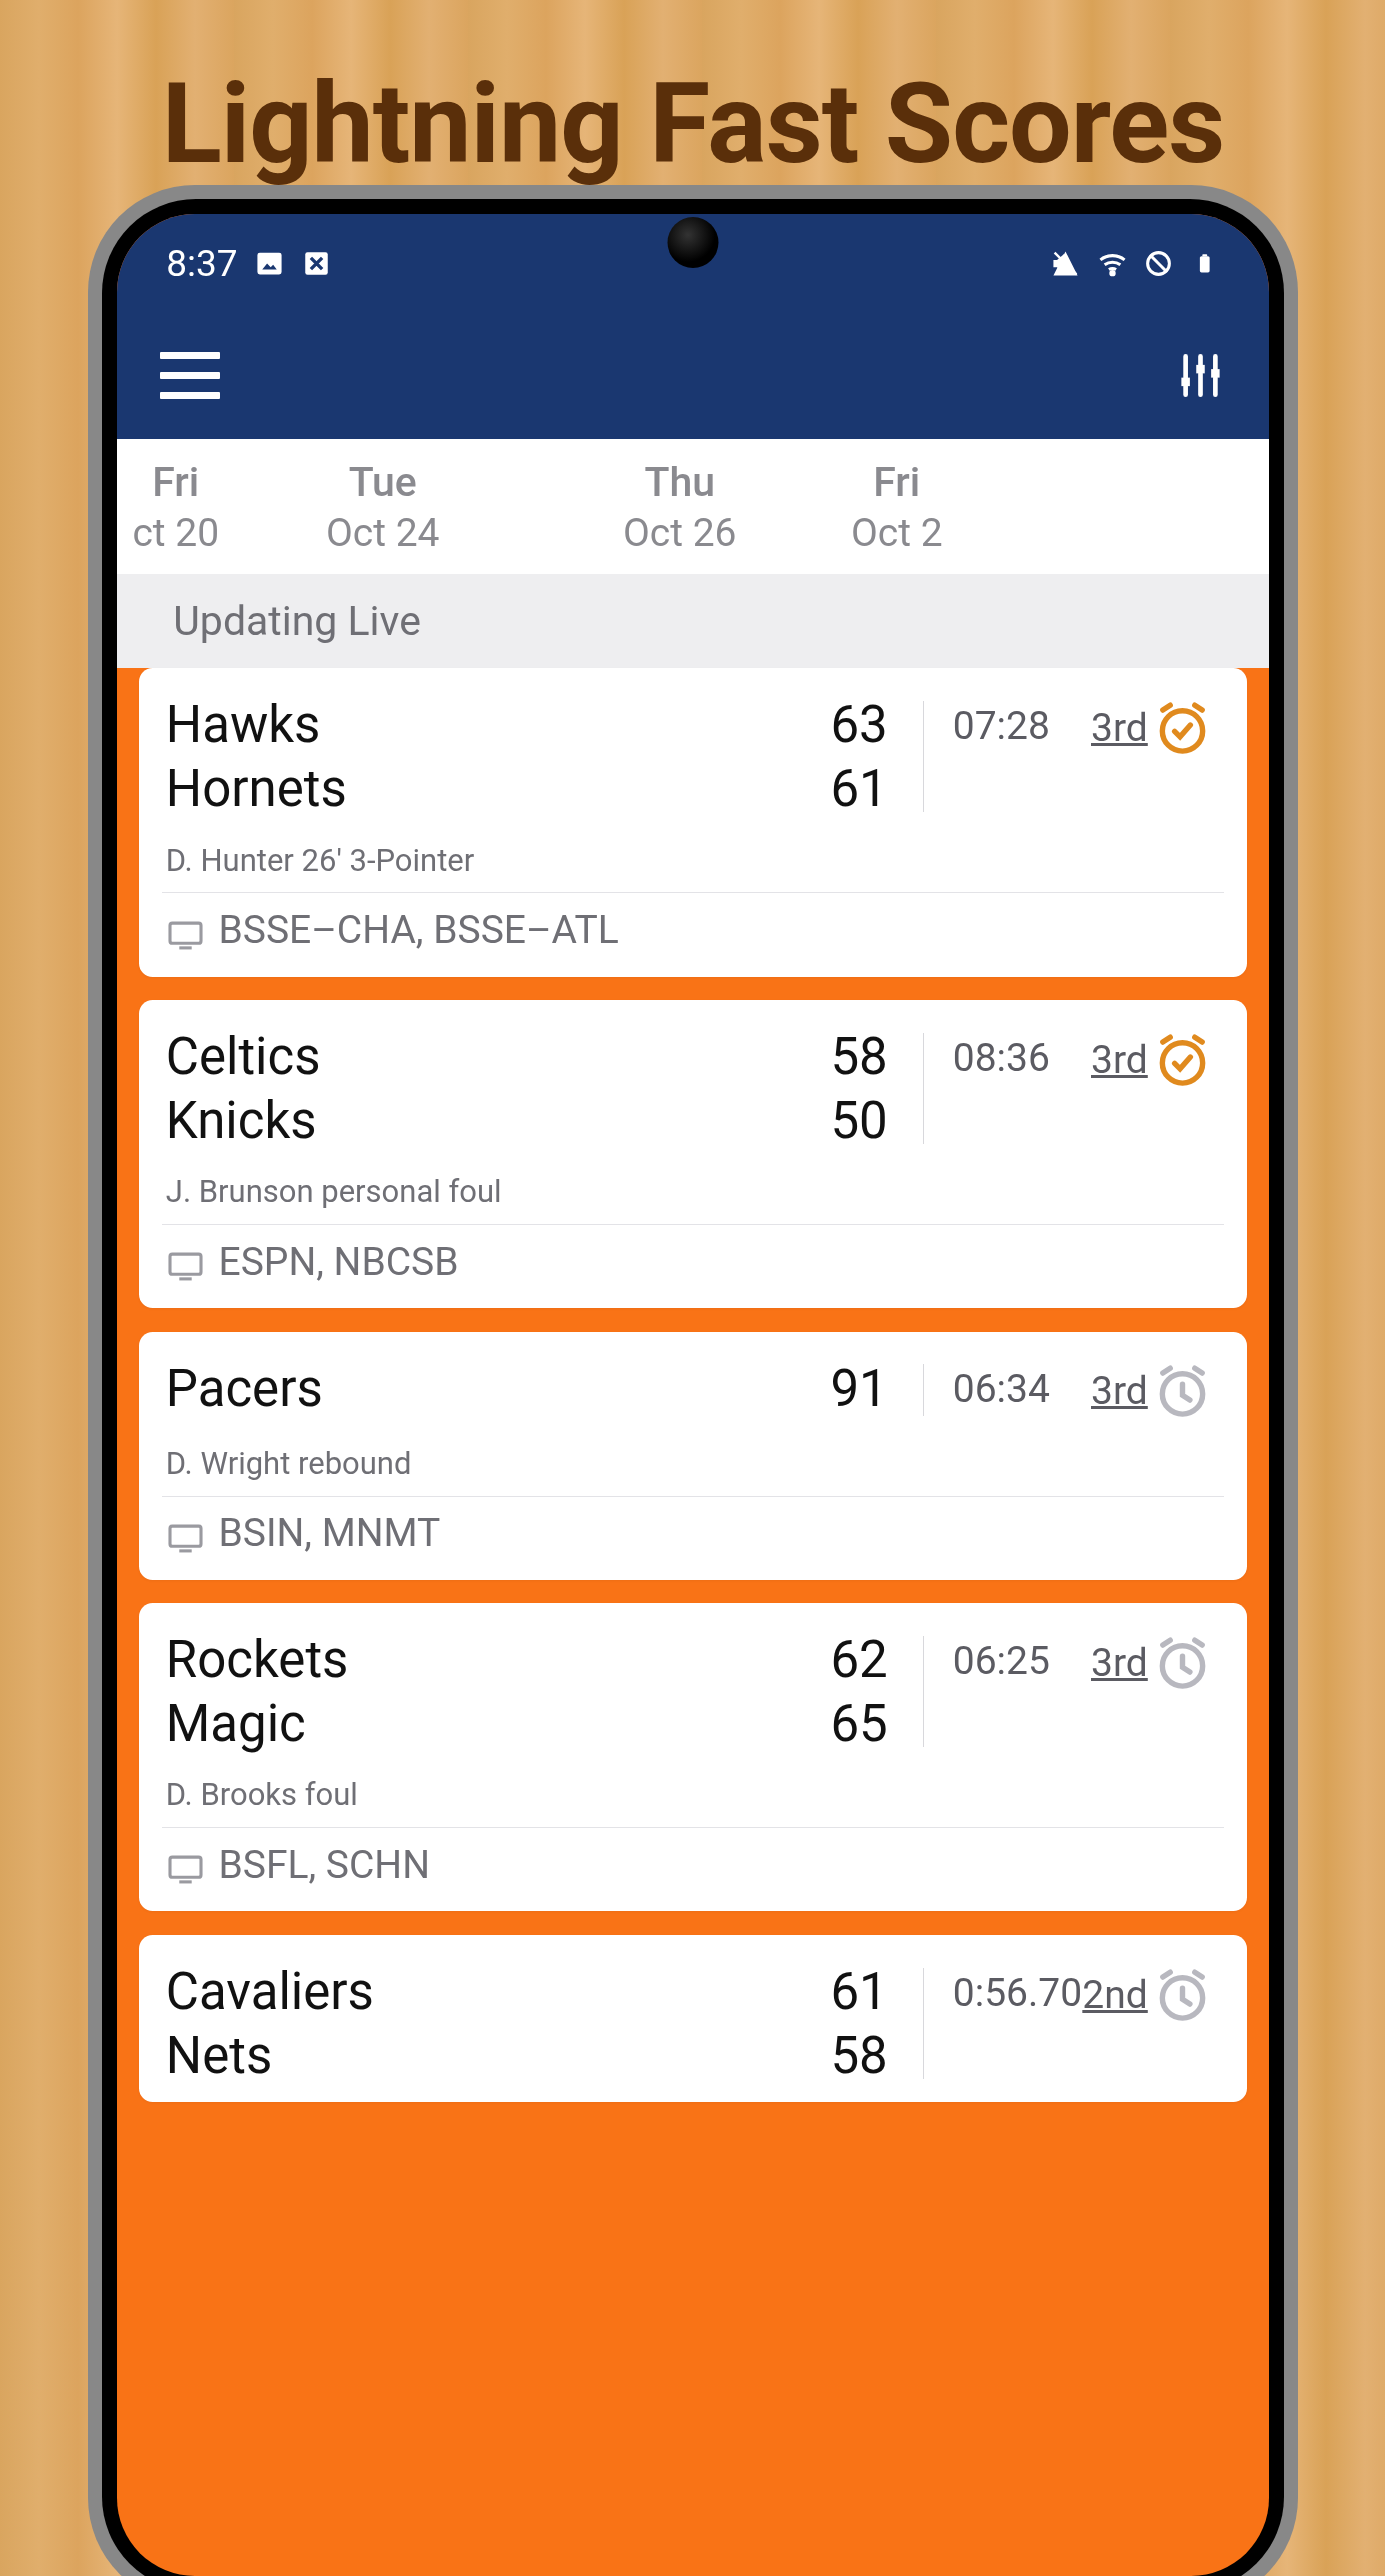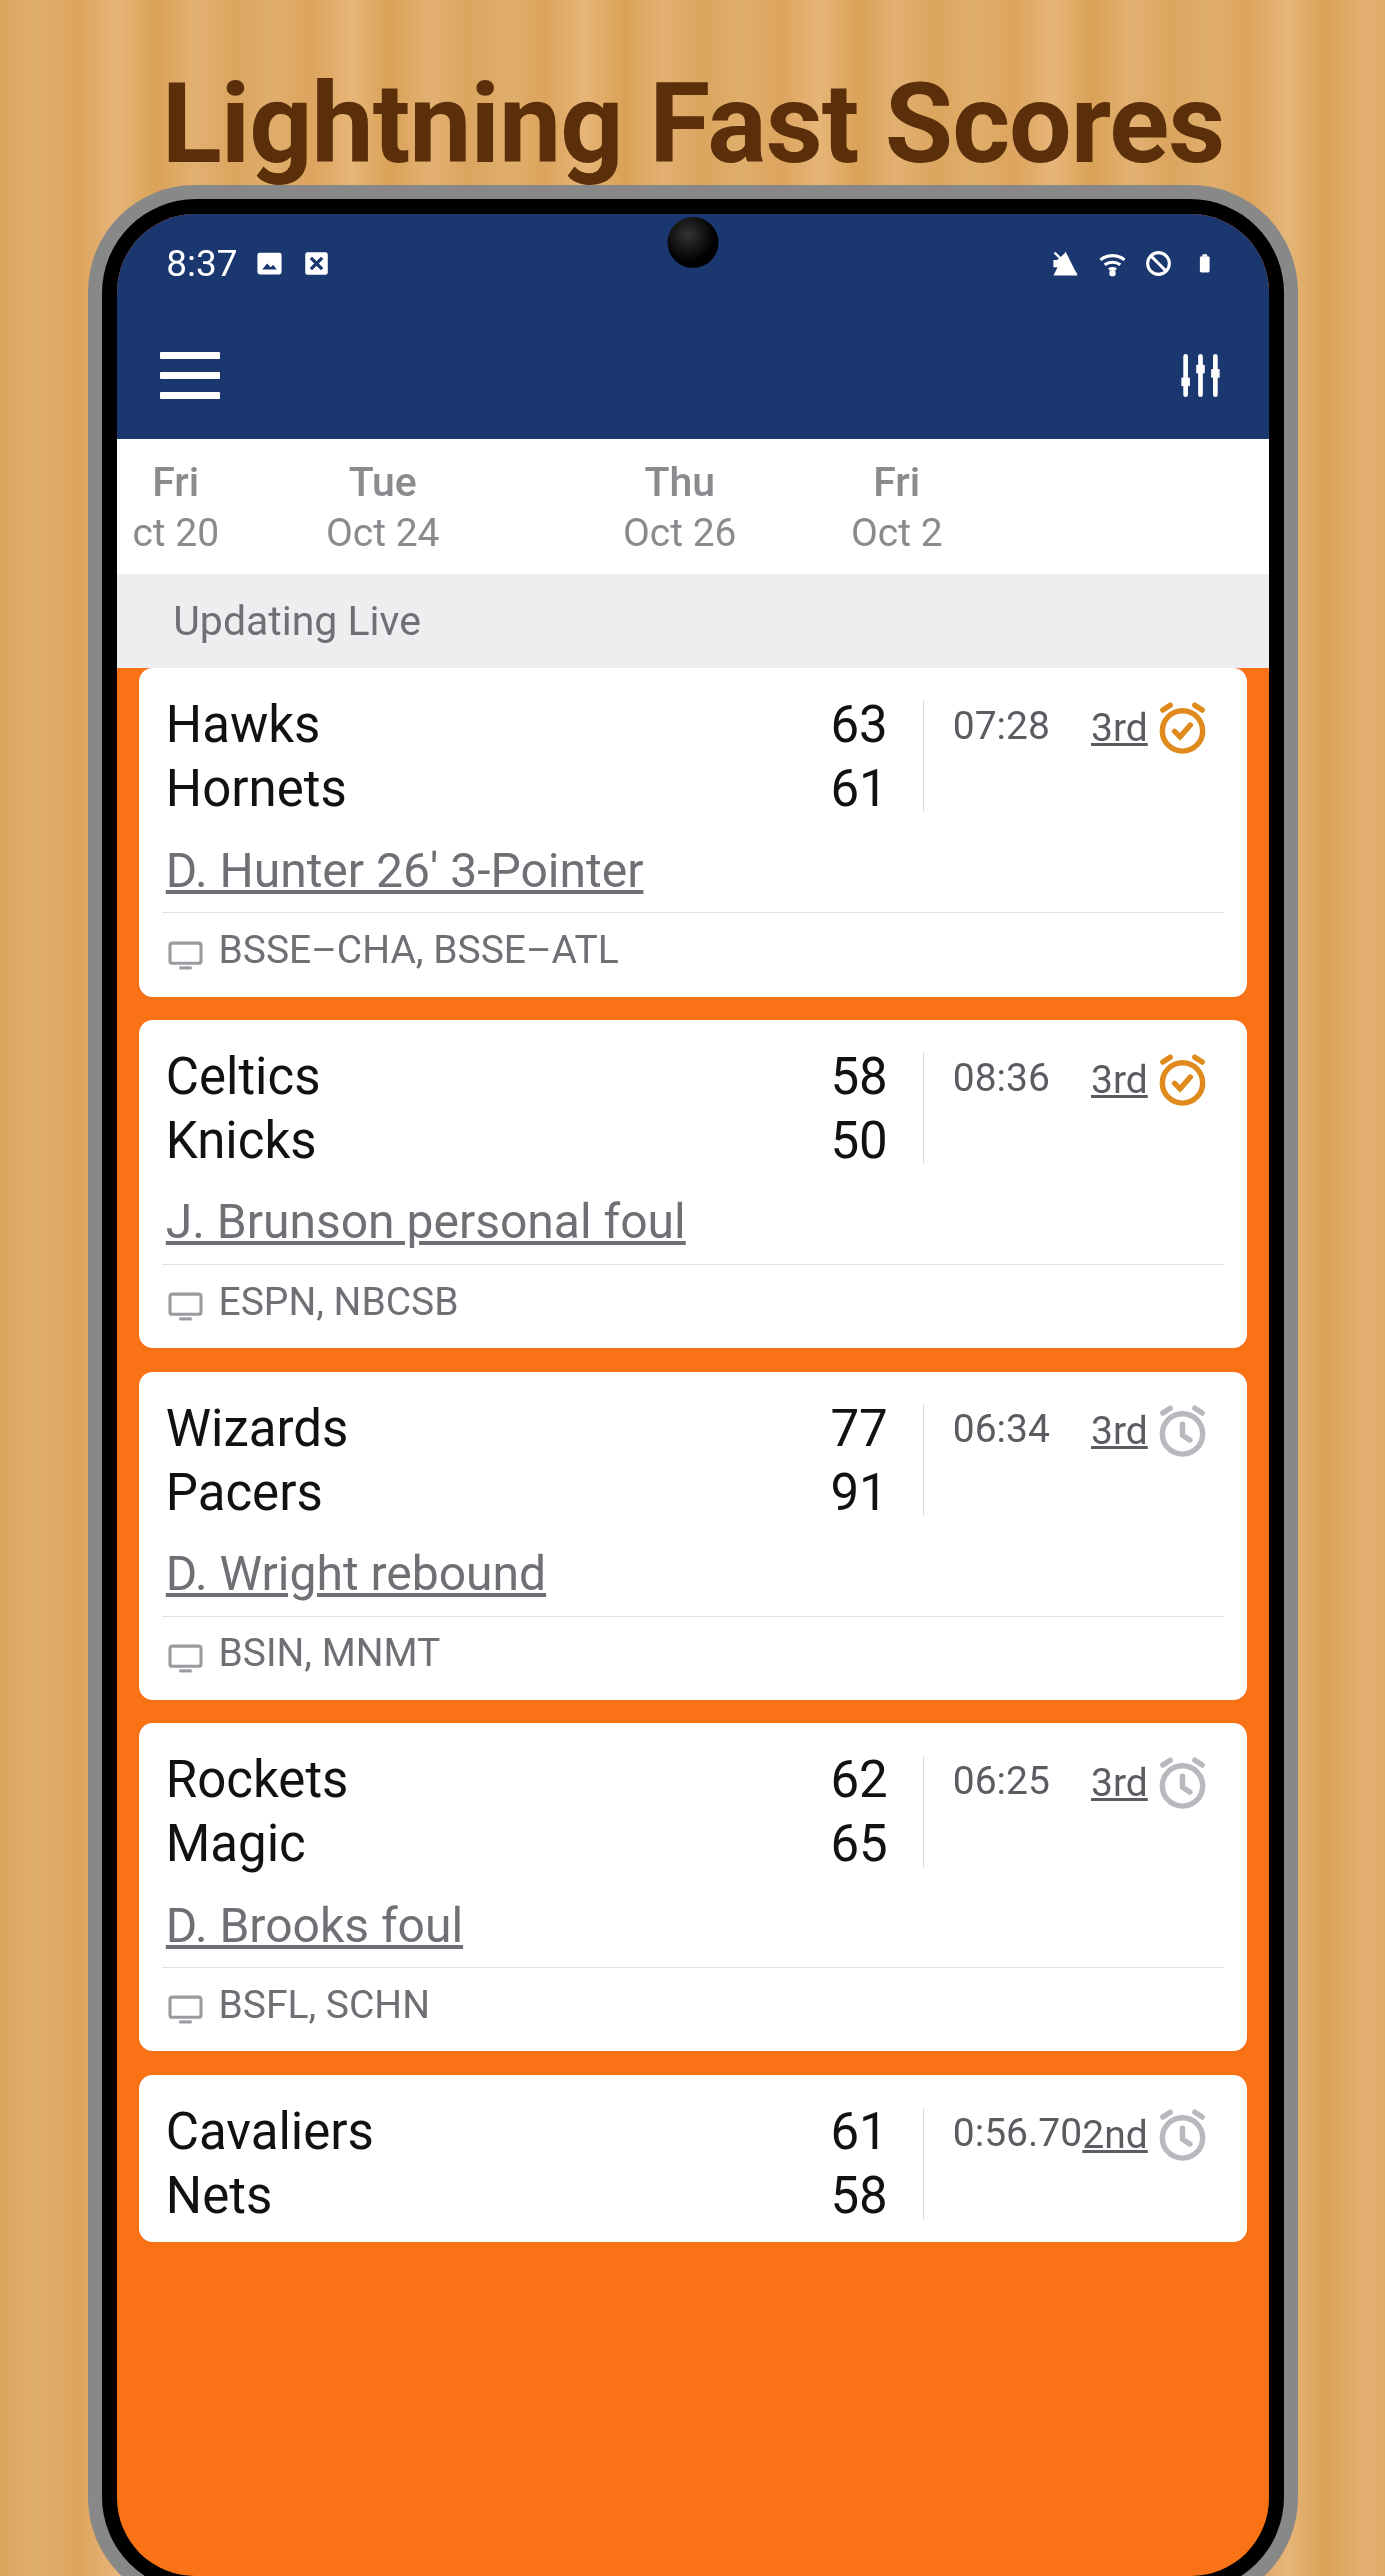--- a/index.html
+++ b/index.html
@@ -123,21 +123,21 @@
   .team-line { display: flex; justify-content: space-between; align-items: baseline; }
   .team-line + .team-line { margin-top: 5px; }
   .team-name { font-size: 51px; color: #111; }
   .team-score { font-size: 51px; color: #111; text-align: right; }
   .divider { width: 1px; background: #d8d8dc; margin: 5.9px 29px 5.9px 35px; align-self: stretch; }
   .clock-col { flex: 0 0 195px; display:flex; flex-direction:row; justify-content:space-between; padding-top:7.8px; }
   .clock-time { font-size: 39px; color: #5b5b62; }
   .clock-per  { font-size: 39px; color: #5b5b62; margin-top: 2px; text-decoration: underline; }
   .alarm-col { flex: 1; display: flex; justify-content: flex-end; align-items: flex-start; padding-top: 3.9px; padding-right: 7.8px;}
   .alarm { width: 59px; height: 59px; }
-  .play { font-size: 48px; color: #6f6f75; margin-top: 23.4px; padding-bottom: 13.7px; text-decoration: underline; }
+  .play { font-size: 31px; color: #6f6f75; margin-top: 23.4px; padding-bottom: 13.7px; }
   .hr { height: 1px; background: #e3e3e7; margin: 0 -3.9px; }
   .broadcast { display:flex; align-items:center; gap:13.7px; font-size: 39px; color: #6f6f75; padding-top: 13.7px; padding-bottom: 5.9px; }
   .tv-ico { width: 39px; height: 31px; flex: 0 0 auto; }
 </style>
 </head>
 <body>
 
 <div class="headline">Lightning Fast Scores</div>
 
 <div class="camera"></div>
@@ -298,24 +298,20 @@
                   <rect x="2" y="2" width="20" height="13" rx="1.5"></rect>
                   <path d="M8 18h8"></path>
                 </svg></span>
               <span>ESPN, NBCSB</span>
             </div>
           </div>
           <div class="card">
             <div class="game-row">
               <div class="teams">
                 <div class="team-line">
-                  <span class="team-name">Wizards</span>
-                  <span class="team-score">77</span>
-                </div>
-                <div class="team-line">
                   <span class="team-name">Pacers</span>
                   <span class="team-score">91</span>
                 </div>
               </div>
               <div class="divider"></div>
               <div class="clock-col">
                 <div class="clock-time">06:34</div>
                 <div class="clock-per">3rd</div>
               </div>
               <div class="alarm-col">

